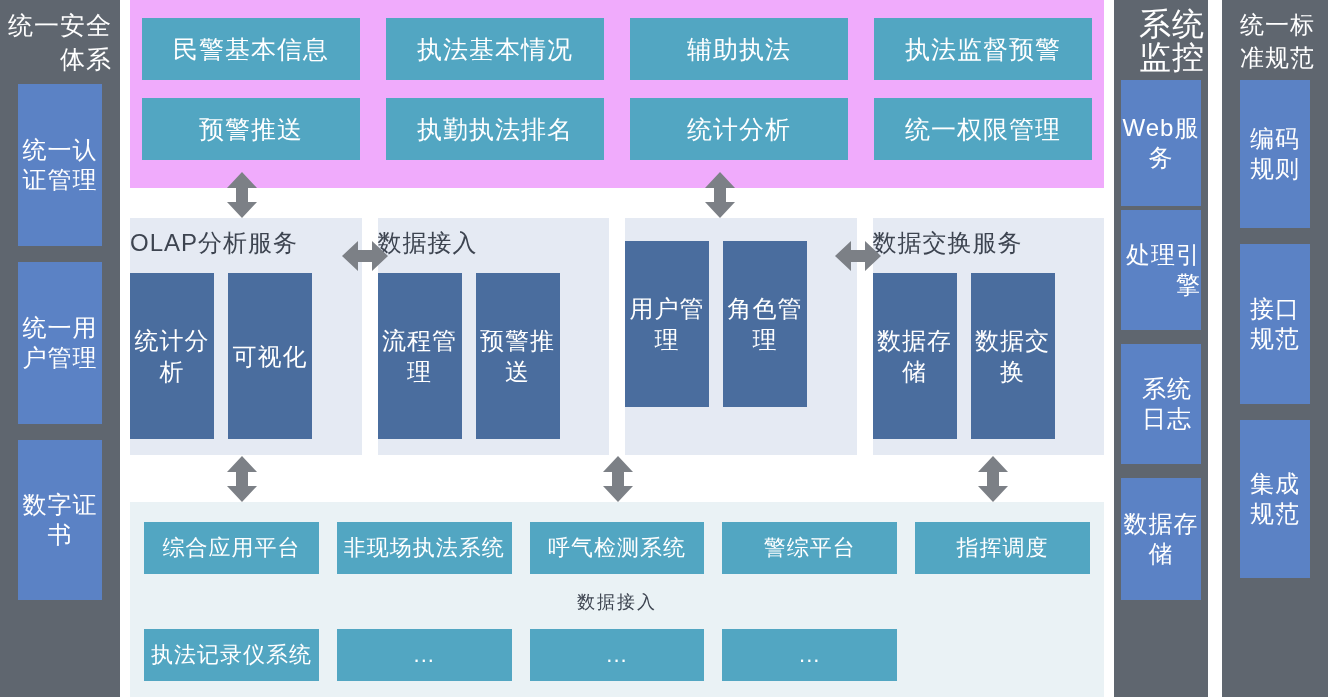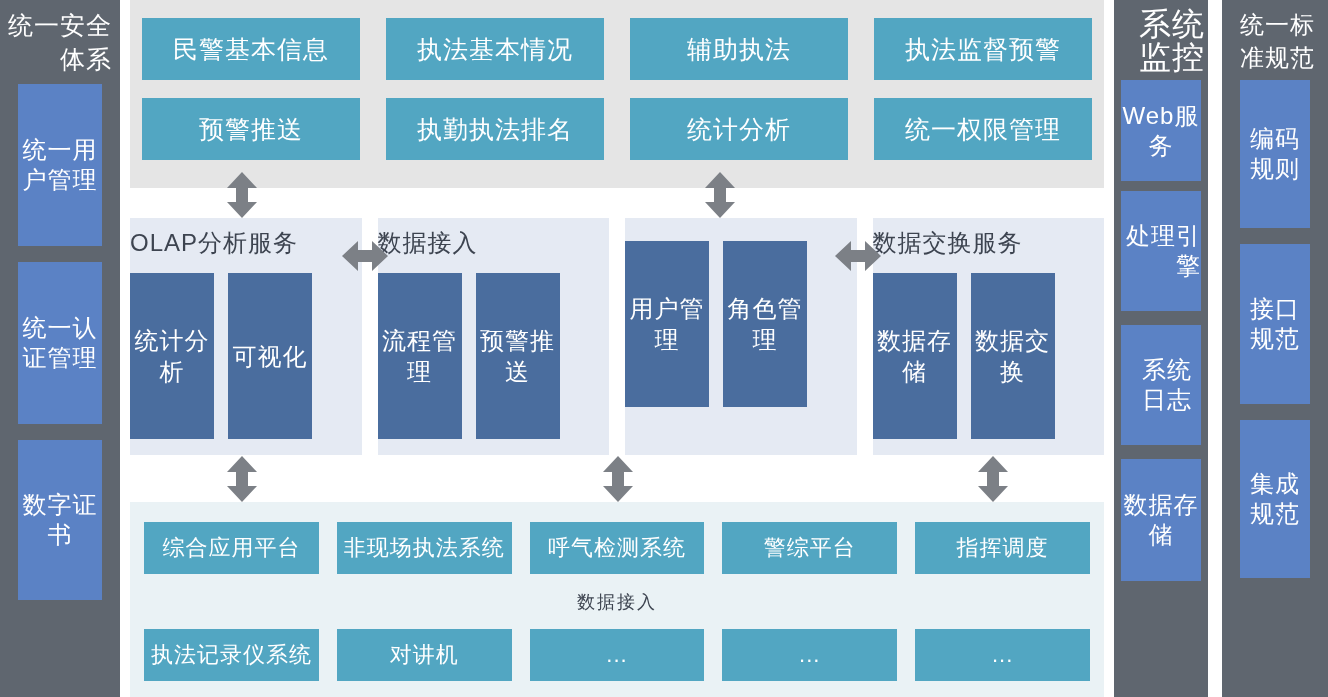--- a/index.html
+++ b/index.html
@@ -42,21 +42,21 @@
   #col-standard{left:1222px;width:106px;}
   #col-standard .col-title{width:80px;font-size:24px;line-height:33px;margin-bottom:6px;}
   #col-standard .vbox{width:70px;}
 
   
   .center{position:absolute;left:120px;top:0;width:994px;height:697px;}
 
   
   .layer-app{
     position:absolute;left:10px;top:0;width:974px;height:188px;
-    background:#e5e5e5;box-sizing:border-box;padding:18px 12px 0 12px;
+    background:#f0abfc;box-sizing:border-box;padding:18px 12px 0 12px;
   }
   .app-grid{display:grid;grid-template-columns:repeat(4,1fr);gap:18px 26px;}
   .tealbox{
     background:#52a6c2;color:#ffffff;font-size:25px;
     display:flex;align-items:center;justify-content:center;
     height:62px;letter-spacing:1px;
   }
 
   
   .layer-svc{
@@ -91,22 +91,22 @@
   .arrow{position:absolute;}
   .arrow svg{display:block;}
 </style>
 </head>
 <body>
 
 <div class="canvas">
 
   <div class="sidecol" id="col-security">
     <div class="col-title">统一安全体系</div>
+    <div class="vbox" style="height:162px;margin-bottom:16px;">统一认证管理</div>
     <div class="vbox" style="height:162px;margin-bottom:16px;">统一用户管理</div>
-    <div class="vbox" style="height:162px;margin-bottom:16px;">统一认证管理</div>
     <div class="vbox" style="height:160px;">数字证书</div>
   </div>
 
   <div class="center">
 
     <div class="layer-app">
       <div class="app-grid">
         <div class="tealbox">民警基本信息</div>
         <div class="tealbox">执法基本情况</div>
         <div class="tealbox">辅助执法</div>
@@ -194,32 +194,31 @@
       <div class="data-grid">
         <div class="tealbox">综合应用平台</div>
         <div class="tealbox">非现场执法系统</div>
         <div class="tealbox">呼气检测系统</div>
         <div class="tealbox">警综平台</div>
         <div class="tealbox">指挥调度</div>
       </div>
       <div class="data-label">数据接入</div>
       <div class="data-grid">
         <div class="tealbox">执法记录仪系统</div>
-        <div class="tealbox">对讲机</div>
         <div class="tealbox">...</div>
         <div class="tealbox">...</div>
         <div class="tealbox">...</div>
       </div>
     </div>
 
   </div>
 
   <div class="sidecol" id="col-monitor">
     <div class="col-title">系统监控</div>
-    <div class="vbox" style="height:101px;margin-bottom:10px;">Web服务</div>
+    <div class="vbox" style="height:126px;margin-bottom:4px;">Web服务</div>
     <div class="vbox" style="height:120px;margin-bottom:14px;text-align:right;">处理引擎</div>
     <div class="vbox" style="height:120px;margin-bottom:14px;padding-left:12px;">系统日志</div>
     <div class="vbox" style="height:122px;">数据存储</div>
   </div>
 
   <div class="sidecol" id="col-standard">
     <div class="col-title small">统一标准规范</div>
     <div class="vbox" style="height:148px;margin-bottom:16px;">编码规则</div>
     <div class="vbox" style="height:160px;margin-bottom:16px;">接口规范</div>
     <div class="vbox" style="height:158px;">集成规范</div>

